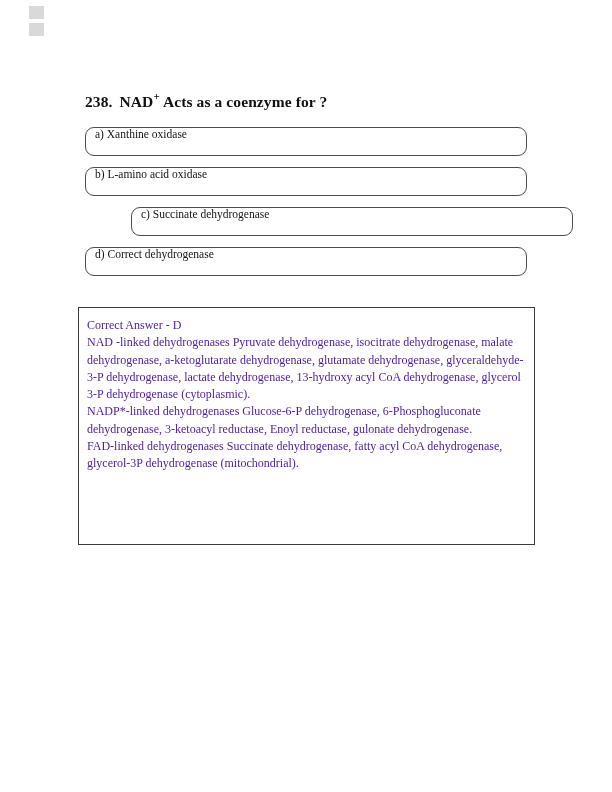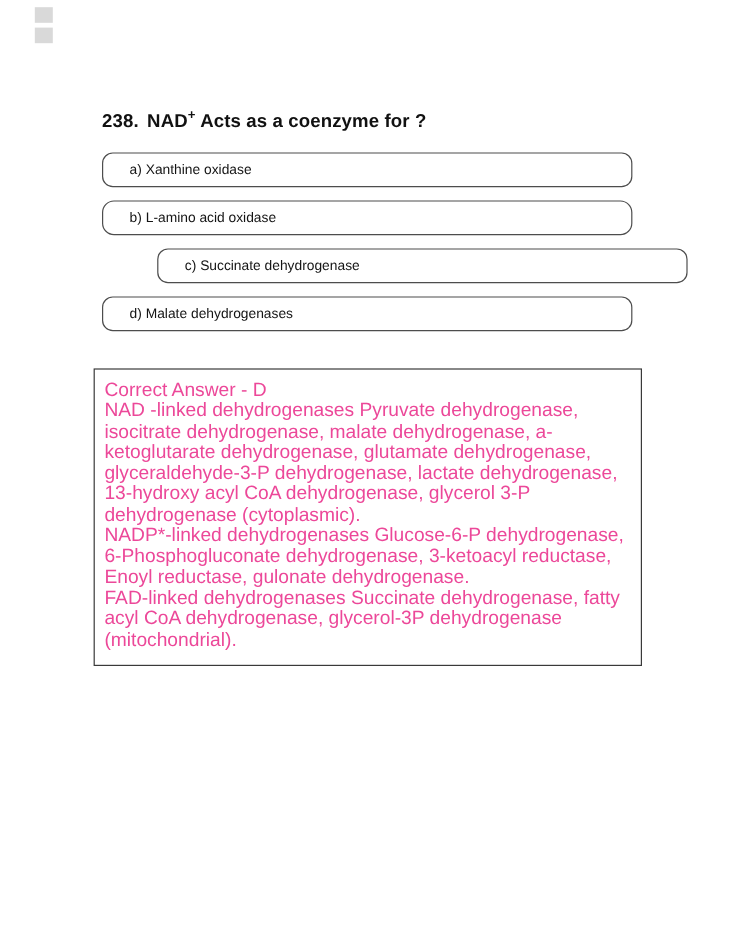--- a/index.html
+++ b/index.html
@@ -5,21 +5,21 @@
   html, body {
     margin: 0;
     padding: 0;
     background: #ffffff;
   }
   .page {
     position: relative;
     width: 612px;
     height: 624px;
     background: #ffffff;
-    font-family: Liberation Sans, sans-serif;
+    font-family: Liberation Serif, serif;
     color: #1a1a1a;
     overflow: hidden;
   }
   .artifact {
     position: absolute;
     background: #d9d9d9;
   }
   .a1 { left: 29px; top: 6px;  width: 15px; height: 13px; }
   .a2 { left: 29px; top: 23px; width: 15px; height: 13px; }
 
@@ -46,43 +46,42 @@
   .option {
     position: absolute;
     left: 85px;
     width: 442px;
     height: 29px;
     box-sizing: border-box;
     border: 1px solid #4d4d4d;
     border-radius: 9px;
     background: #ffffff;
     display: flex;
-    align-items: center;
-    padding-left: 22px;
+    padding-left: 9px;
     font-size: 11.5px;
     color: #141414;
   }
   .opt-a { top: 127px; }
-  .opt-b { top: 167px; border-radius: 10px; }
+  .opt-b { top: 167px; }
   .opt-c { top: 207px; margin-left: 46px; }
   .opt-d { top: 247px; }
 
   .answer-box {
     position: absolute;
     left: 78px;
     top: 307px;
     width: 457px;
     min-height: 238px;
     box-sizing: border-box;
     border: 1px solid #3a3a3a;
     background: #ffffff;
     padding: 9px 8px 12px 8px;
-    font-size: 16px;
+    font-size: 12px;
     line-height: 17.3px;
-    color: #ec4899;
+    color: #4c1d95;
   }
   .answer-box div { margin: 0; }
   .answer-heading { font-weight: bold; }
 
   .brand {
     position: absolute;
     left: 446px;
     top: 703px;
     display: flex;
     align-items: center;
@@ -124,21 +123,21 @@
   <div class="option opt-a">
     <span>a) Xanthine oxidase</span>
   </div>
   <div class="option opt-b">
     <span>b) L-amino acid oxidase</span>
   </div>
   <div class="option opt-c">
     <span>c) Succinate dehydrogenase</span>
   </div>
   <div class="option opt-d">
-    <span>d) Malate dehydrogenases</span>
+    <span>d) Correct dehydrogenase</span>
   </div>
 
   <div class="answer-box">
     <div>Correct Answer - D</div>
     <div>NAD -linked dehydrogenases Pyruvate dehydrogenase, isocitrate dehydrogenase, malate dehydrogenase, a-ketoglutarate dehydrogenase, glutamate dehydrogenase, glyceraldehyde-3-P dehydrogenase, lactate dehydrogenase, 13-hydroxy acyl CoA dehydrogenase, glycerol 3-P dehydrogenase (cytoplasmic).</div>
     <div>NADP*-linked dehydrogenases Glucose-6-P dehydrogenase, 6-Phosphogluconate dehydrogenase, 3-ketoacyl reductase, Enoyl reductase, gulonate dehydrogenase.</div>
     <div>FAD-linked dehydrogenases Succinate dehydrogenase, fatty acyl CoA dehydrogenase, glycerol-3P dehydrogenase (mitochondrial).</div>
   </div>
 
   <div class="brand">

